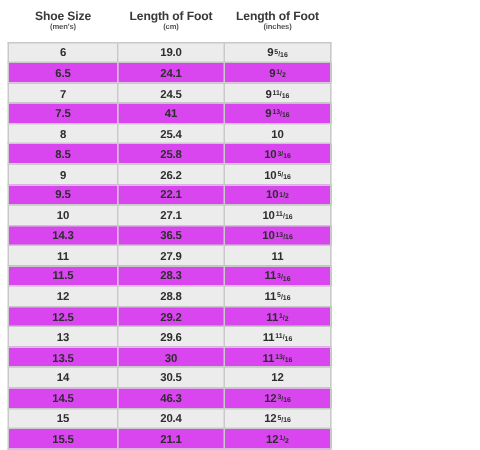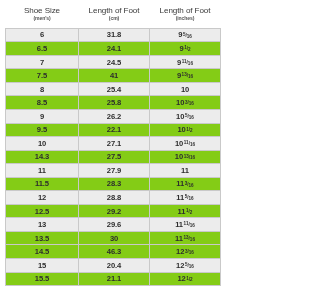--- a/index.html
+++ b/index.html
@@ -33,21 +33,21 @@
   thead th {
     background: #ffffff;
     border: none;
     padding: 2px 1px 5px 1px;
     text-align: center;
     vertical-align: top;
   }
   .hdr-main {
     display: block;
     font-size: 8.1px;
-    font-weight: normal;
+    font-weight: bold;
     color: #ararar;
     color: #3a3a3a;
     line-height: 1.12;
     letter-spacing: -0.1px;
   }
   .hdr-sub {
     display: block;
     font-size: 5.1px;
     font-weight: bold;
     color: #555555;
@@ -62,21 +62,21 @@
     height: 12.55px;
     text-align: center;
     vertical-align: middle;
     font-size: 7.6px;
     font-weight: bold;
     color: #2d2d2d;
     letter-spacing: -0.1px;
     white-space: nowrap;
   }
   tbody tr.odd td { background: #ececec; }
-  tbody tr.even td { background: #84cc16; margin-top: 15px; }
+  tbody tr.even td { background: #d946ef; margin-top: 15px; }
 
   
   col.c-size   { width: 73px; }
   col.c-cm     { width: 71px; }
   col.c-inches { width: 71px; }
 
   
   .val { display: inline-block; }
   .frac {
     display: inline-block;
@@ -113,21 +113,21 @@
         </th>
         <th>
           <span class="hdr-main">Length of Foot</span>
           <span class="hdr-sub">(inches)</span>
         </th>
       </tr>
     </thead>
     <tbody id="chart-body">
         <tr class="odd">
           <td>6</td>
-          <td>31.8</td>
+          <td>19.0</td>
           <td><span class="val">9</span><span class="frac"><span class="num">5</span><span class="sl">/</span><span class="den">16</span></span></td>
         </tr>
         <tr class="even">
           <td>6.5</td>
           <td>24.1</td>
           <td><span class="val">9</span><span class="frac"><span class="num">1</span><span class="sl">/</span><span class="den">2</span></span></td>
         </tr>
         <tr class="odd">
           <td>7</td>
           <td>24.5</td>
@@ -158,21 +158,21 @@
           <td>22.1</td>
           <td><span class="val">10</span><span class="frac"><span class="num">1</span><span class="sl">/</span><span class="den">2</span></span></td>
         </tr>
         <tr class="odd">
           <td>10</td>
           <td>27.1</td>
           <td><span class="val">10</span><span class="frac"><span class="num">11</span><span class="sl">/</span><span class="den">16</span></span></td>
         </tr>
         <tr class="even">
           <td>14.3</td>
-          <td>27.5</td>
+          <td>36.5</td>
           <td><span class="val">10</span><span class="frac"><span class="num">13</span><span class="sl">/</span><span class="den">16</span></span></td>
         </tr>
         <tr class="odd">
           <td>11</td>
           <td>27.9</td>
           <td><span class="val">11</span></td>
         </tr>
         <tr class="even">
           <td>11.5</td>
           <td>28.3</td>
@@ -191,20 +191,25 @@
         <tr class="odd">
           <td>13</td>
           <td>29.6</td>
           <td><span class="val">11</span><span class="frac"><span class="num">11</span><span class="sl">/</span><span class="den">16</span></span></td>
         </tr>
         <tr class="even">
           <td>13.5</td>
           <td>30</td>
           <td><span class="val">11</span><span class="frac"><span class="num">13</span><span class="sl">/</span><span class="den">16</span></span></td>
         </tr>
+        <tr class="odd">
+          <td>14</td>
+          <td>30.5</td>
+          <td><span class="val">12</span></td>
+        </tr>
         <tr class="even">
           <td>14.5</td>
           <td>46.3</td>
           <td><span class="val">12</span><span class="frac"><span class="num">3</span><span class="sl">/</span><span class="den">16</span></span></td>
         </tr>
         <tr class="odd">
           <td>15</td>
           <td>20.4</td>
           <td><span class="val">12</span><span class="frac"><span class="num">5</span><span class="sl">/</span><span class="den">16</span></span></td>
         </tr>

